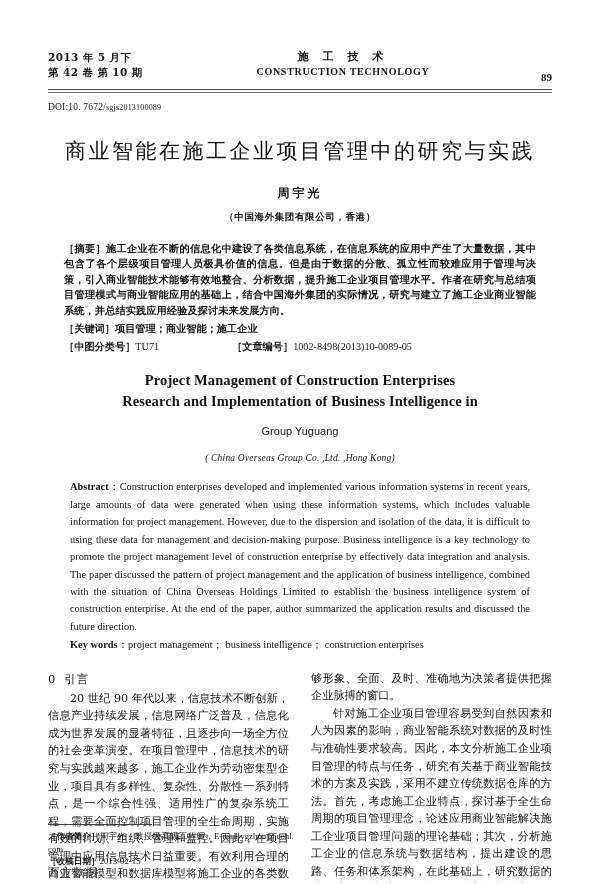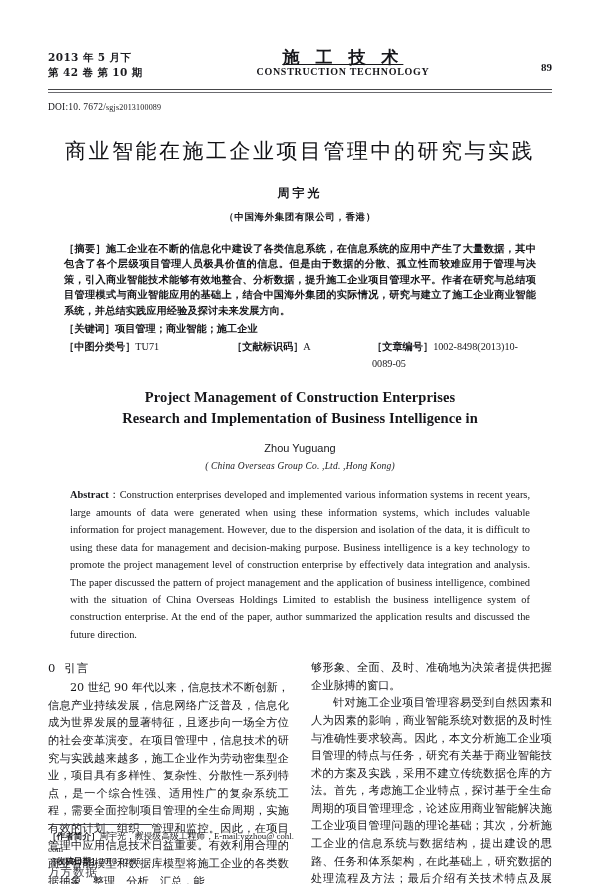--- a/index.html
+++ b/index.html
@@ -41,41 +41,40 @@
     font-weight: bold;
     color: #1b1b1f;
   }
   .runhead-left .l1 { font-weight: bold; }
   .runhead-center {
     flex: 1;
     text-align: center;
     padding-right: 30px;
   }
   .journal-cn {
-    font-size: 17px;
+    font-size: 11px;
     font-weight: bold;
     letter-spacing: 5px;
     line-height: 14px;
     font-family: "DejaVu Serif", "Liberation Serif", serif;
-    text-decoration: underline;
   }
   .journal-en {
     font-size: 10px;
     font-weight: bold;
     letter-spacing: 0.7px;
     line-height: 14px;
     margin-top: 1px;
   }
   .runhead-right {
     width: 34px;
     text-align: right;
     font-size: 11px;
     font-weight: bold;
     align-self: flex-end;
-    padding-bottom: 15px;
+    padding-bottom: 5px;
   }
   .rule {
     height: 0;
     border-top: 1.6px solid #2b2b2f;
     margin-top: 1px;
     opacity: .88;
   }
   .rule.thin {
     border-top: 0.8px solid #57575c;
     margin-top: 1.5px;
@@ -167,21 +166,21 @@
   .author-en {
     text-align: center;
     font-size: 11px;
     margin-top: 13px;
     font-family: "Liberation Sans", sans-serif;
   }
   .affil-en {
     text-align: center;
     font-size: 9.5px;
     font-style: italic;
-    margin-top: 7px;
+    margin-top: 16px;
     letter-spacing: 0.2px;
   }
   .en-abs-wrap {
     margin-top: 15px;
     padding: 0 22px;
   }
   .en-abs {
     font-size: 10.4px;
     line-height: 17.4px;
     text-align: justify;
@@ -288,39 +287,39 @@
       <div class="cn-abs">
         <span class="lbl">［摘要］</span><span>施工企业在不断的信息化中建设了各类信息系统，在信息系统的应用中产生了大量数据，其中包含了各个层级项目管理人员极具价值的信息。但是由于数据的分散、孤立性而较难应用于管理与决策，引入商业智能技术能够有效地整合、分析数据，提升施工企业项目管理水平。作者在研究与总结项目管理模式与商业智能应用的基础上，结合中国海外集团的实际情况，研究与建立了施工企业商业智能系统，并总结实践应用经验及探讨未来发展方向。</span>
       </div>
       <div class="cn-kw">
         <span class="lbl">［关键词］</span><span>项目管理；商业智能；施工企业</span>
       </div>
       <div class="cn-codes">
         <div class="c1">
           <span>［中图分类号］</span><span class="val">TU71</span>
         </div>
-        <div class="c2">
-          <span>［文献标识码］</span><span class="val">A</span>
-        </div>
         <div class="c3">
           <span>［文章编号］</span><span class="val">1002-8498(2013)10-0089-05</span>
         </div>
       </div>
     </div>
 
     <div class="title-en">
       <div>Project Management of Construction Enterprises</div>
       <div>Research and Implementation of Business Intelligence in</div>
     </div>
-    <div class="author-en">Zhou Yuguang</div>
+    <div class="author-en">Group Yuguang</div>
     <div class="affil-en">( China Overseas Group Co. ,Ltd. ,Hong Kong)</div>
 
     <div class="en-abs-wrap">
       <div class="en-abs">
         <b>Abstract</b><span>：Construction enterprises developed and implemented various information systems in recent years, large amounts of data were generated when using these information systems, which includes valuable information for project management. However, due to the dispersion and isolation of the data, it is difficult to using these data for management and decision-making purpose. Business intelligence is a key technology to promote the project management level of construction enterprise by effectively data integration and analysis. The paper discussed the pattern of project management and the application of business intelligence, combined with the situation of China Overseas Holdings Limited to establish the business intelligence system of construction enterprise. At the end of the paper, author summarized the application results and discussed the future direction.</span>
+      </div>
+      <div class="en-kw">
+        <b>Key words</b><span>：project management； business intelligence； construction enterprises</span>
       </div>
     </div>
 
     <div class="body-cols">
       <div class="col">
         <div class="sec-head">
           <span class="num">0</span><span>引言</span>
         </div>
         <div class="para indent">20 世纪 90 年代以来，信息技术不断创新，信息产业持续发展，信息网络广泛普及，信息化成为世界发展的显著特征，且逐步向一场全方位的社会变革演变。在项目管理中，信息技术的研究与实践越来越多，施工企业作为劳动密集型企业，项目具有多样性、复杂性、分散性一系列特点，是一个综合性强、适用性广的复杂系统工程，需要全面控制项目管理的全生命周期，实施有效的计划、组织、管理和监控。因此，在项目管理中应用信息技术日益重要。有效利用合理的商业智能模型和数据库模型将施工企业的各类数据抽象、整理、分析、汇总，能</div>
       </div>

